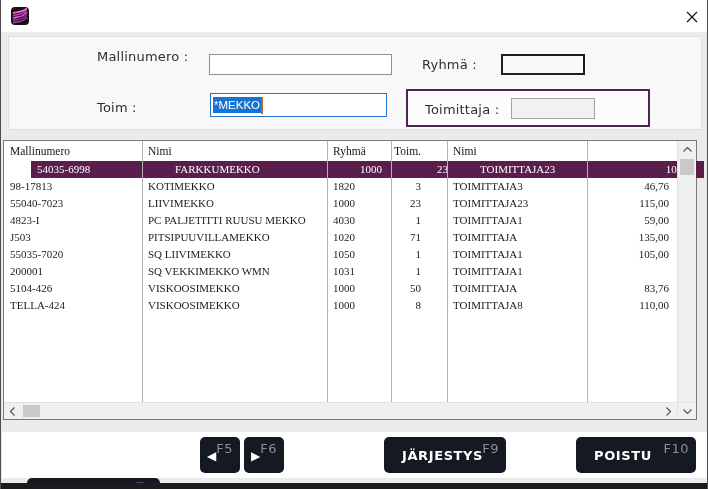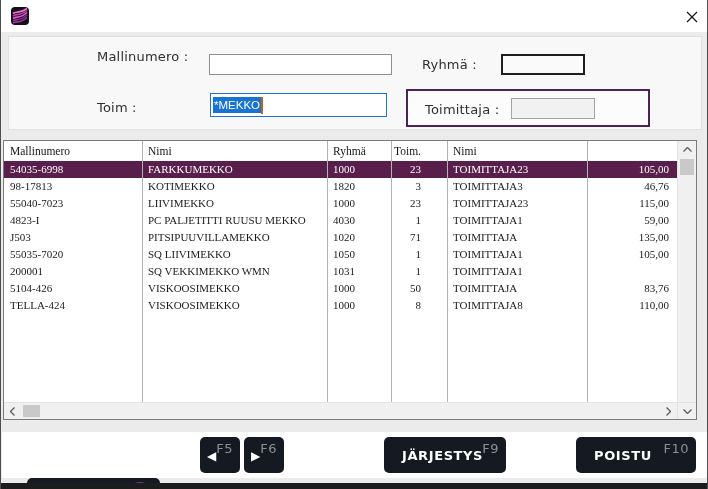--- a/index.html
+++ b/index.html
@@ -23,21 +23,21 @@
   .selection{background:#1874d2;color:#ffffff;font-family:"Liberation Sans",sans-serif;font-size:11.5px;padding:2px 1px;white-space:pre;}
   .caret{width:2px;height:17px;background:#c2601d;}
   .toimgroup{position:absolute;left:397px;top:52px;width:244px;height:38px;border:2px solid #4b2355;background:#fcfcfc;}
   .in-toimittaja{left:103px;top:7px;width:84px;height:21px;background:#f1f1f1;border:1px solid #a3a3a3;}
   
   .table{position:absolute;left:2px;top:140px;width:694px;height:280px;background:#ffffff;border:1px solid #7a7a7a;font-family:Liberation Serif, serif;}
   .thead{position:absolute;left:0;top:0;width:673px;height:20px;}
   .hcell{position:absolute;top:0;height:20px;line-height:20px;font-size:11.5px;color:#161616;white-space:nowrap;overflow:hidden;}
   .rows{position:absolute;left:0;top:20px;width:673px;}
   .trow{position:relative;width:673px;height:17px;}
-  .trow.selected{background:#5a1e4c;}
+  .trow.selected{background:#5a1e4c;margin-left:27px;}
   .trow.selected .tcell{color:#ffffff;}
   .tcell{position:absolute;top:0;height:17px;line-height:17px;font-size:11px;color:#1b1b1b;white-space:nowrap;overflow:hidden;}
   .c0{left:6px;width:130px;text-align:left;}
   .c1{left:144px;width:177px;text-align:left;}
   .c2{left:329px;width:56px;text-align:left;}
   .c3{left:369px;width:48px;text-align:right;}
   .c4{left:449px;width:132px;text-align:left;}
   .c5{left:585px;width:80px;text-align:right;}
   .gridline{position:absolute;top:0;width:1px;height:261px;background:#b3b3b3;}
   .gl0{left:138px;} .gl1{left:323px;} .gl2{left:387px;} .gl3{left:443px;} .gl4{left:583px;}

